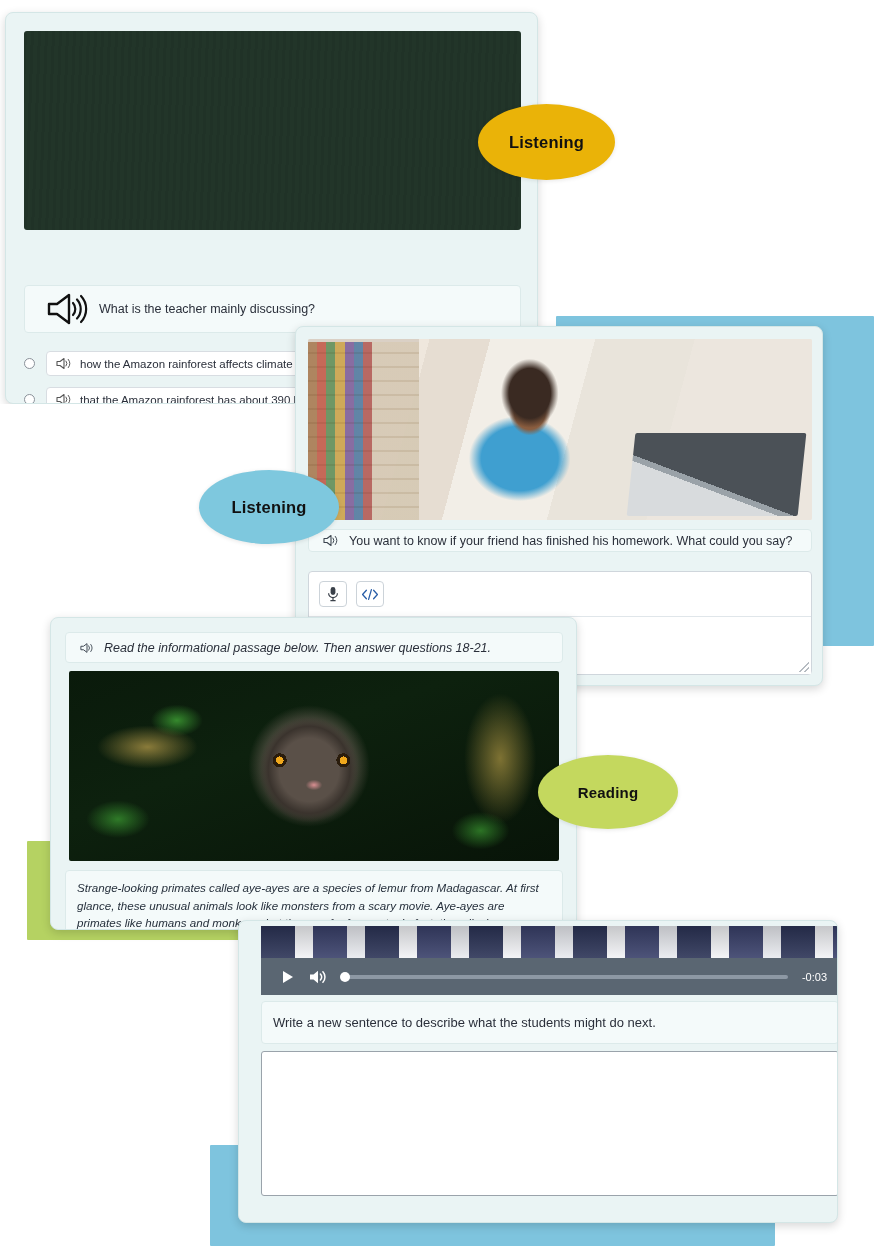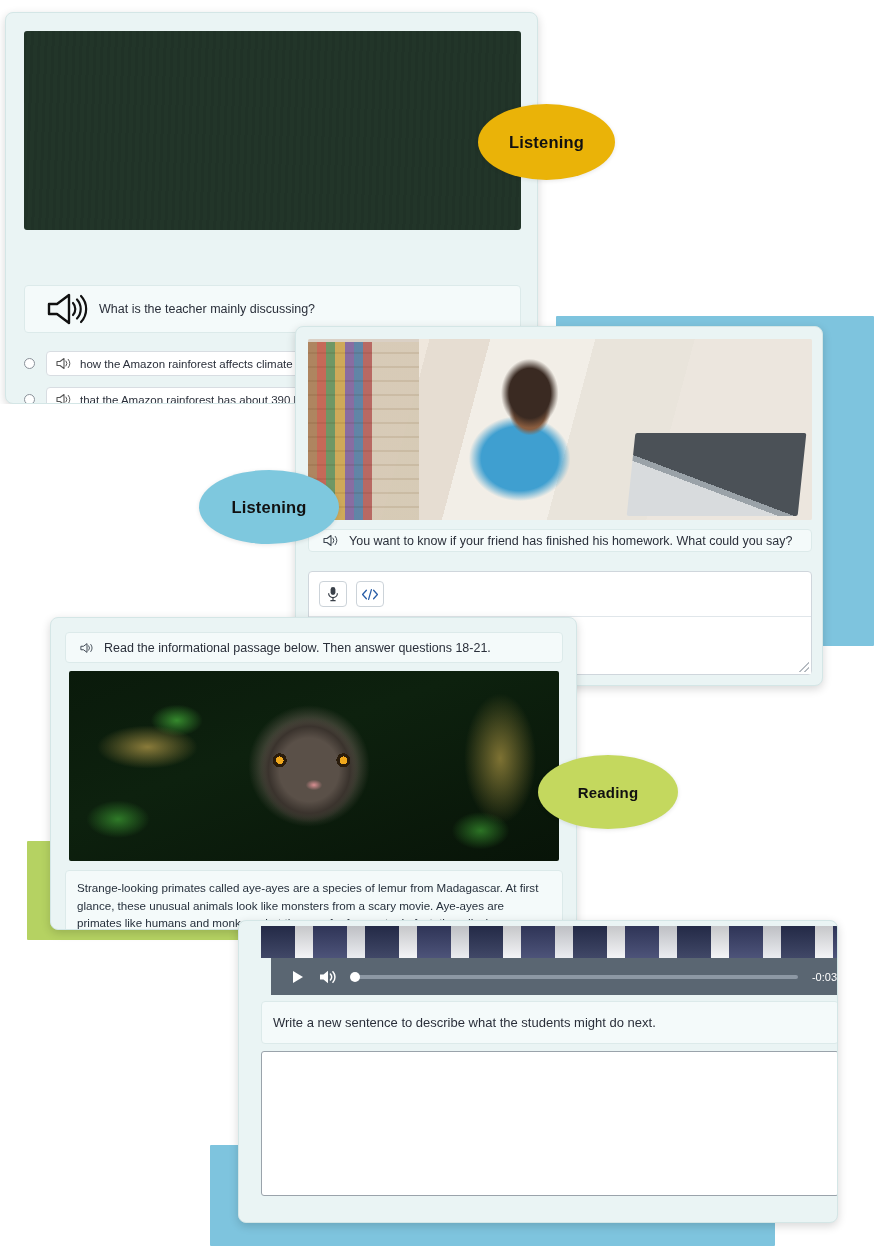--- a/index.html
+++ b/index.html
@@ -228,21 +228,21 @@
   .resize-grip {
     position: absolute; right: 2px; bottom: 2px;
     width: 10px; height: 10px;
     background:
       linear-gradient(135deg, transparent 0 45%, #b6bcc2 45% 55%, transparent 55% 100%),
       linear-gradient(135deg, transparent 0 70%, #b6bcc2 70% 80%, transparent 80% 100%);
   }
 
   
   #reading-accent { left: 27px; top: 841px; width: 240px; height: 99px; background: #b5d262; }
-  #reading-card { left: 50px; top: 617px; width: 527px; height: 313px; }
+  #reading-card { left: 50px; top: 617px; width: 527px; height: 313px; font-style: italic; }
   #reading-prompt {
     position: absolute; left: 14px; top: 14px; width: 498px; height: 31px;
   }
   #reading-media { left: 18px; top: 53px; width: 490px; height: 190px; border-radius: 2px; }
   #reading-passage {
     position: absolute; left: 14px; top: 252px; width: 498px; height: 66px;
     padding: 8px 11px;
     font-size: 11.6px;
     line-height: 17.5px;
     color: #26303c;
@@ -256,21 +256,20 @@
   #writing-media { left: 22px; top: 5px; width: 578px; height: 32px; }
 
   #video-bar {
     position: absolute;
     left: 22px; top: 37px; width: 578px; height: 37px;
     background: #5a6672;
     display: flex;
     align-items: center;
     gap: 0;
     padding: 0 12px;
-    margin-left: 10px;
   }
   .vb-btn { width: 30px; display: flex; align-items: center; justify-content: center; }
   .play-tri {
     width: 0; height: 0;
     border-left: 10px solid #ffffff;
     border-top: 6px solid transparent;
     border-bottom: 6px solid transparent;
   }
   #vb-track {
     flex: 1 1 auto;

